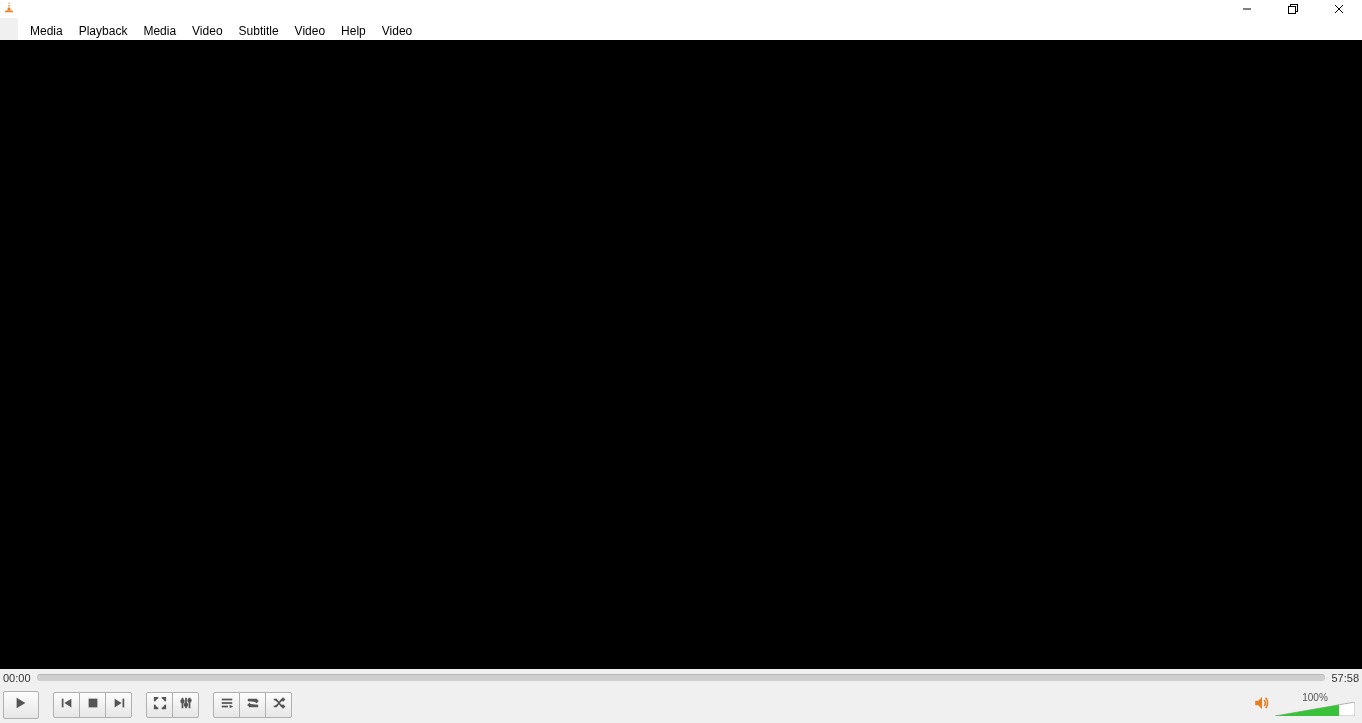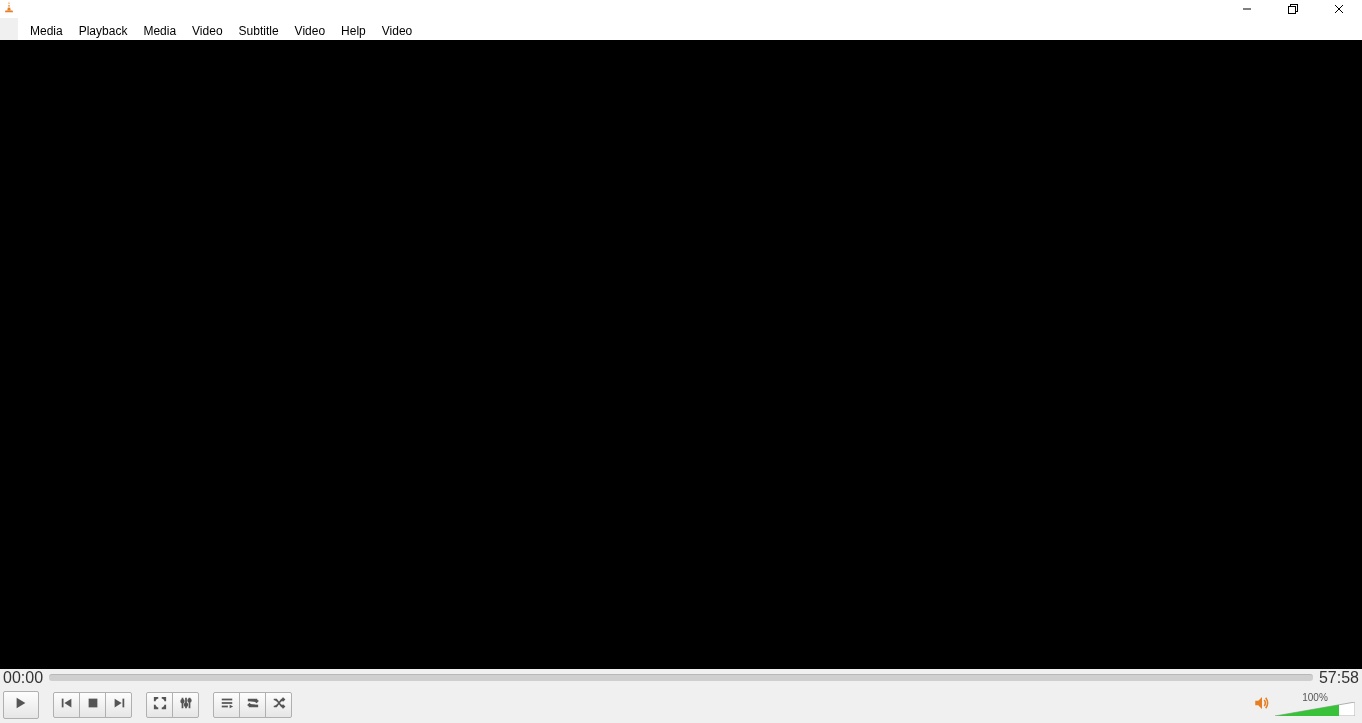--- a/index.html
+++ b/index.html
@@ -44,21 +44,21 @@
   }
 
   
   .seek-row {
     height: 17px;
     background: #f0f0f0;
     display: flex;
     align-items: center;
     padding: 0 3px;
     gap: 6px;
-    font-size: 16px;
+    font-size: 11px;
     color: #333;
   }
   .seek-track {
     flex: 1;
     height: 7px;
     background: #cfcfcf;
     border-radius: 3px;
     position: relative;
     border-top: 1px solid #b8b8b8;
   }

